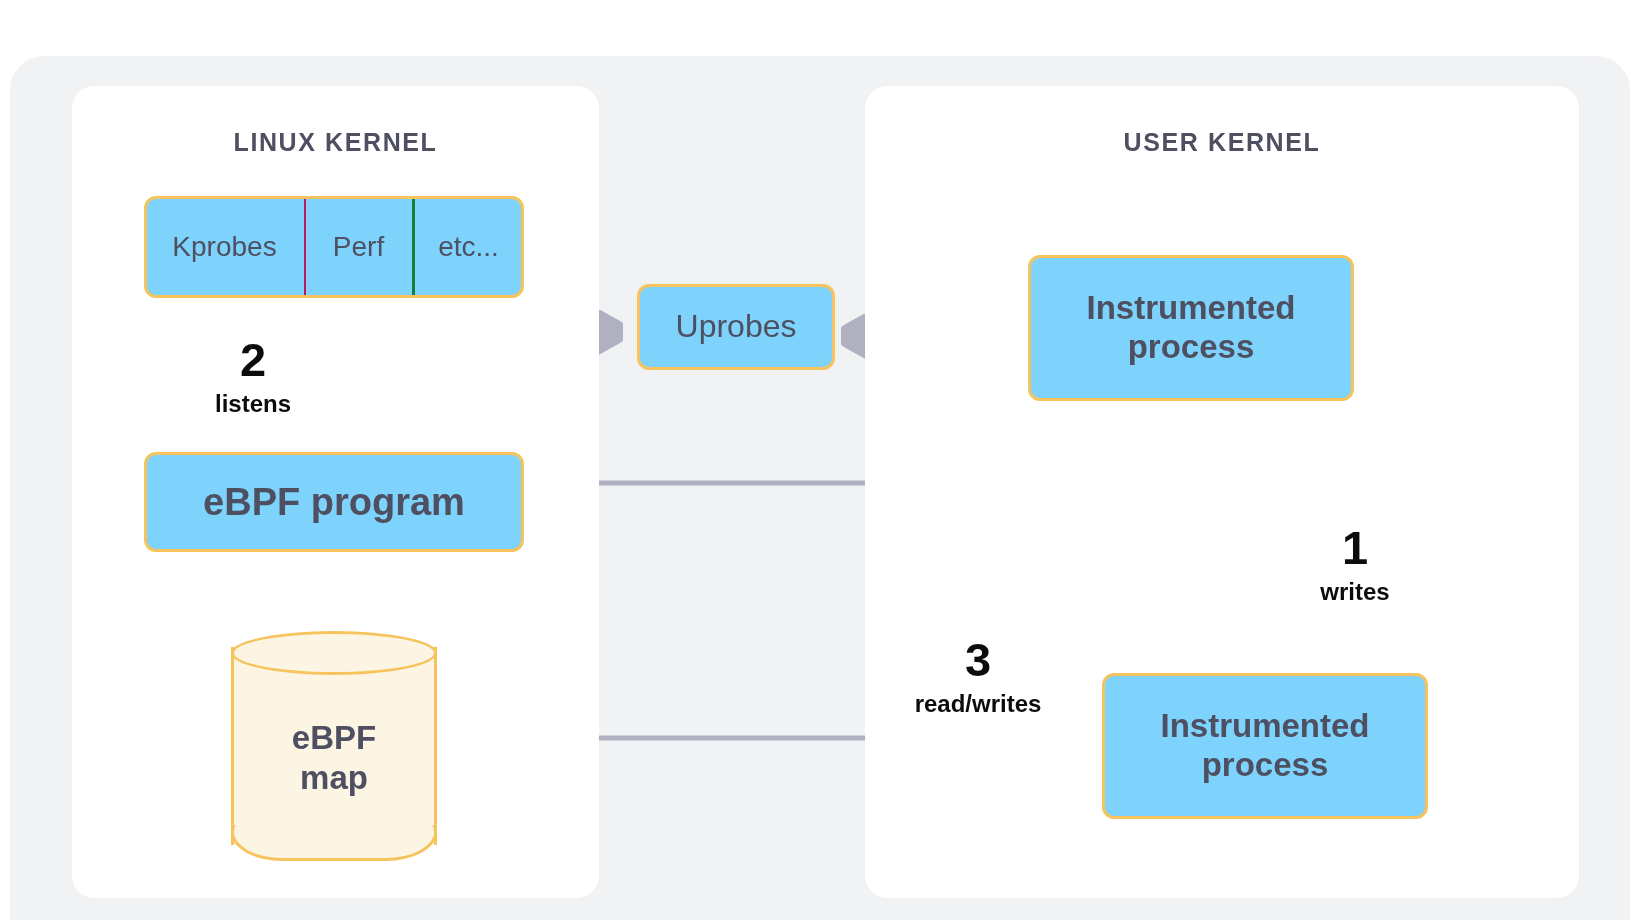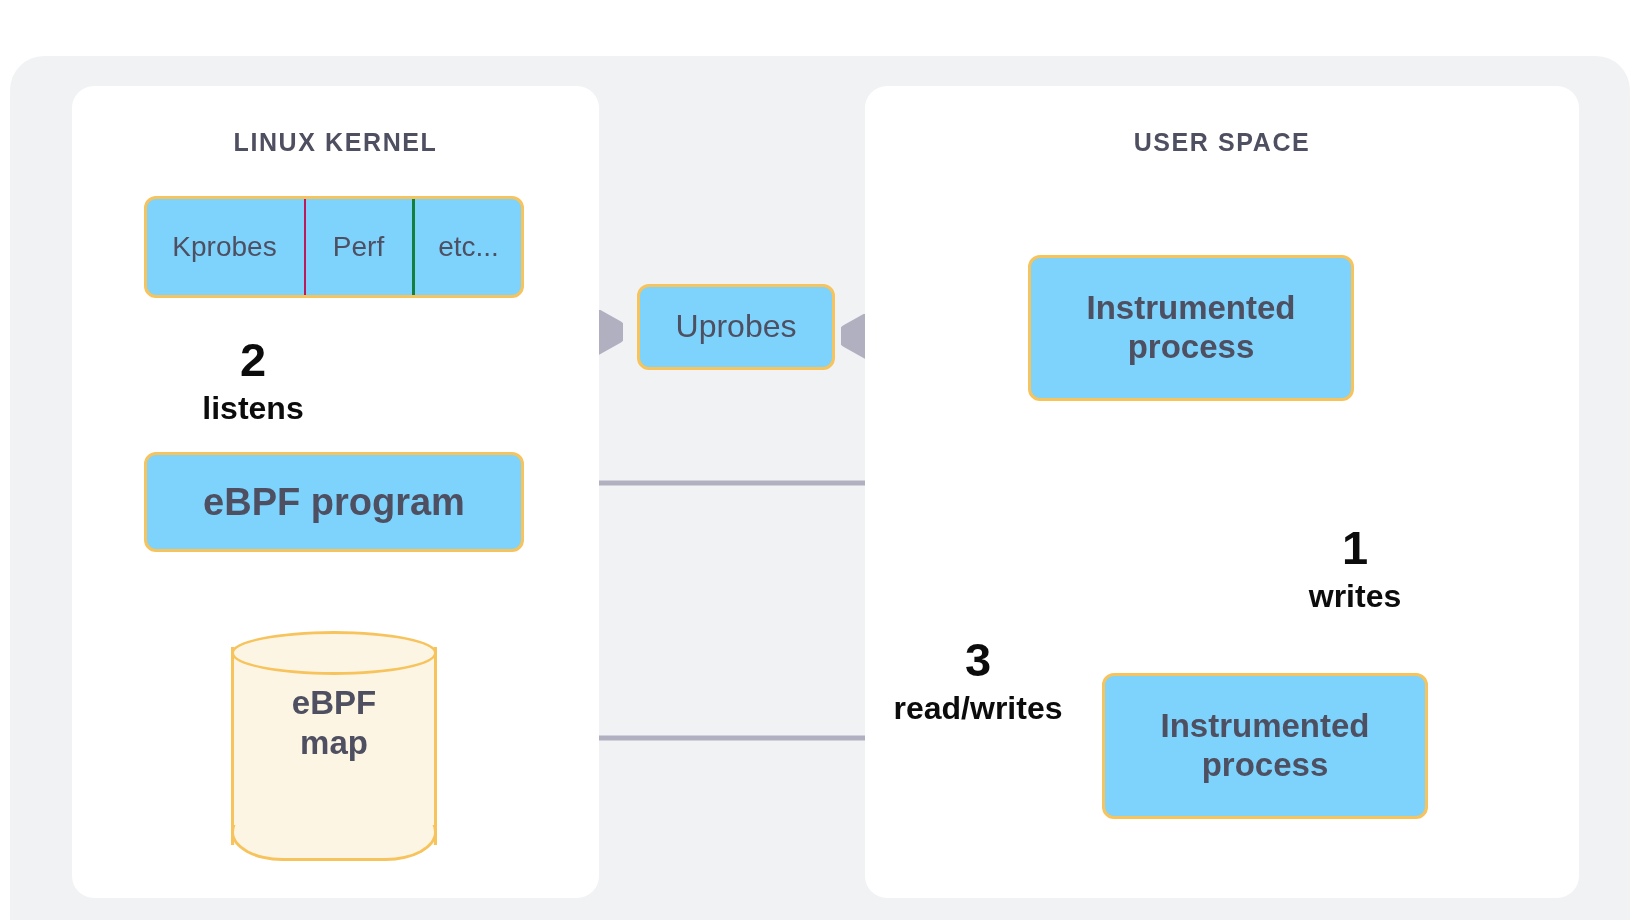--- a/index.html
+++ b/index.html
@@ -93,39 +93,39 @@
     clip-path: inset(22px -6px -6px -6px);
   }
   #node-ebpf-map .cyl-top {
     position: absolute; left: 0; top: 0; width: 206px; height: 44px;
     background: #fdf5e3;
     border: 3px solid #f7c35c;
     border-radius: 50%;
   }
   #node-ebpf-map .cyl-label {
     position: absolute; left: 0; top: 52px; width: 206px; height: 150px;
-    display: flex; align-items: flex-start; justify-content: center;
+    display: flex; align-items: center; justify-content: center;
     text-align: center; font-size: 33px; font-weight: 600; color: #4f4f62;
     line-height: 1.22;
   }
 
   #node-uprobes { left: 627px; top: 228px; width: 198px; height: 86px; font-size: 32px; }
 
   #node-proc-top { left: 1018px; top: 199px; width: 326px; height: 146px; font-size: 33px; font-weight: 600; }
   #node-proc-bottom { left: 1092px; top: 617px; width: 326px; height: 146px; font-size: 33px; font-weight: 600; }
 
   
   .step {
     position: absolute;
     text-align: center;
     color: #0c0c0c;
     line-height: 1;
   }
   .step .num { font-size: 47px; font-weight: 700; display: block; }
-  .step .cap { font-size: 32px; font-weight: 700; display: block; margin-top: 9px; }
+  .step .cap { font-size: 24px; font-weight: 700; display: block; margin-top: 9px; }
 
   #step-2 { left: 186px; top: 280px; width: 114px; }
   #step-1 { left: 1287px; top: 468px; width: 116px; }
   #step-3 { left: 880px; top: 580px; width: 176px; }
 
   svg#wires { position: absolute; left: 0; top: 0; width: 1620px; height: 900px; pointer-events: none; }
   svg#wires path, svg#wires line { fill: none; stroke: #b0b0c1; stroke-width: 5; }
 </style>
 </head>
 <body>
@@ -185,21 +185,21 @@
       <div class="cyl-top"></div>
       <div class="cyl-label">
         <div>
           <span>eBPF</span><br>
           <span>map</span>
         </div>
       </div>
     </div>
 
     <div class="panel" id="panel-user">
-      <div class="panel-title">USER SPACE</div>
+      <div class="panel-title">USER KERNEL</div>
     </div>
 
     <div class="node" id="node-uprobes">
       <span>Uprobes</span>
     </div>
 
     <div class="node" id="node-proc-top">
       <div>
         <span>Instrumented</span><br>
         <span>process</span>

